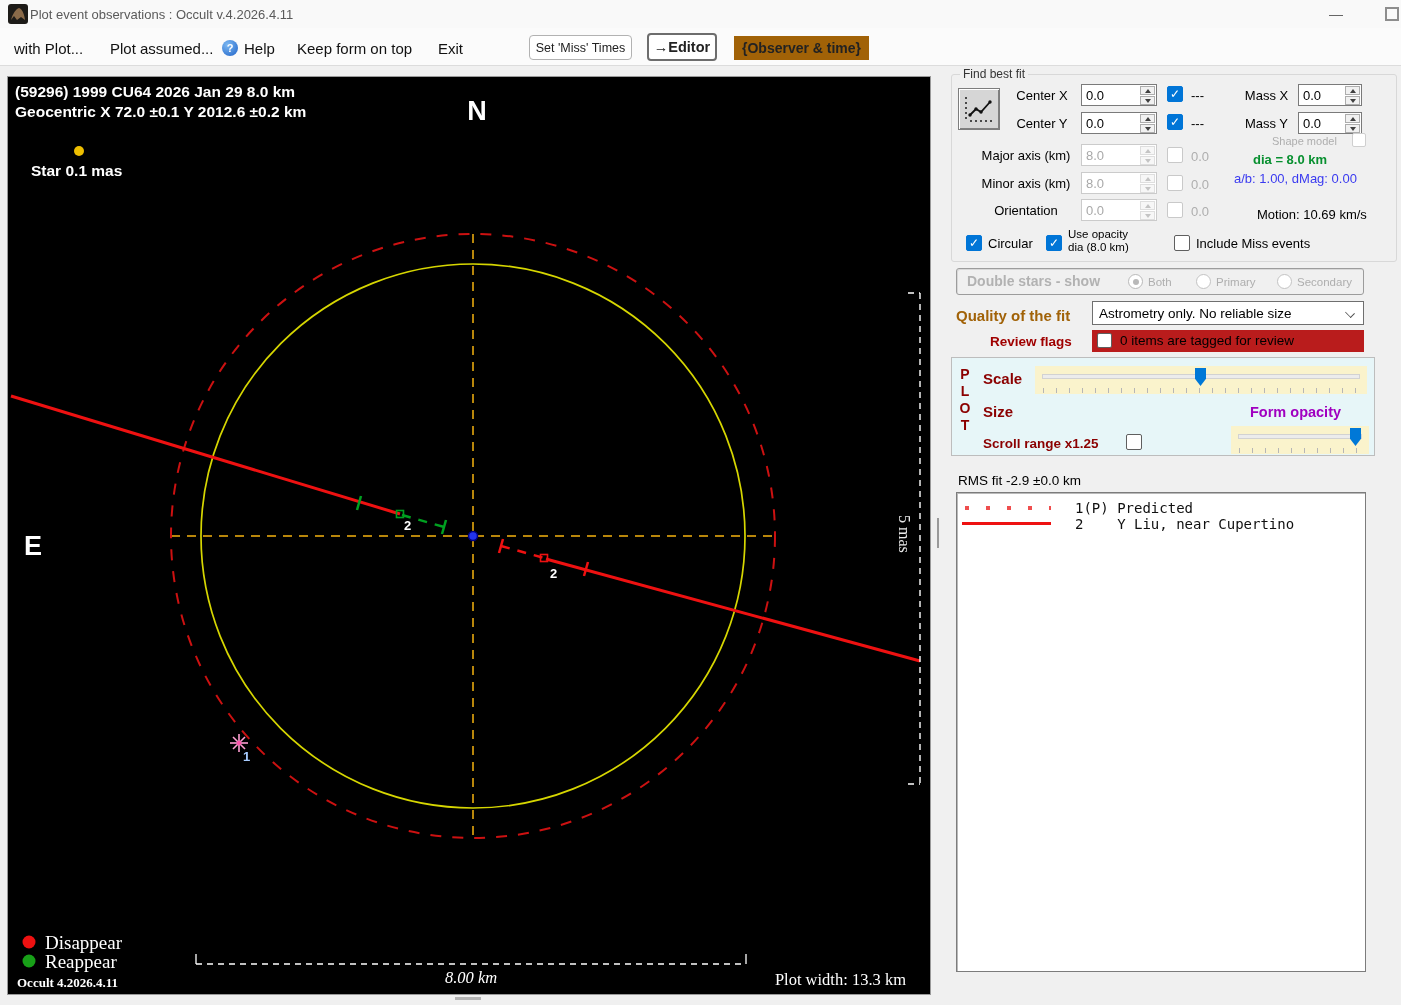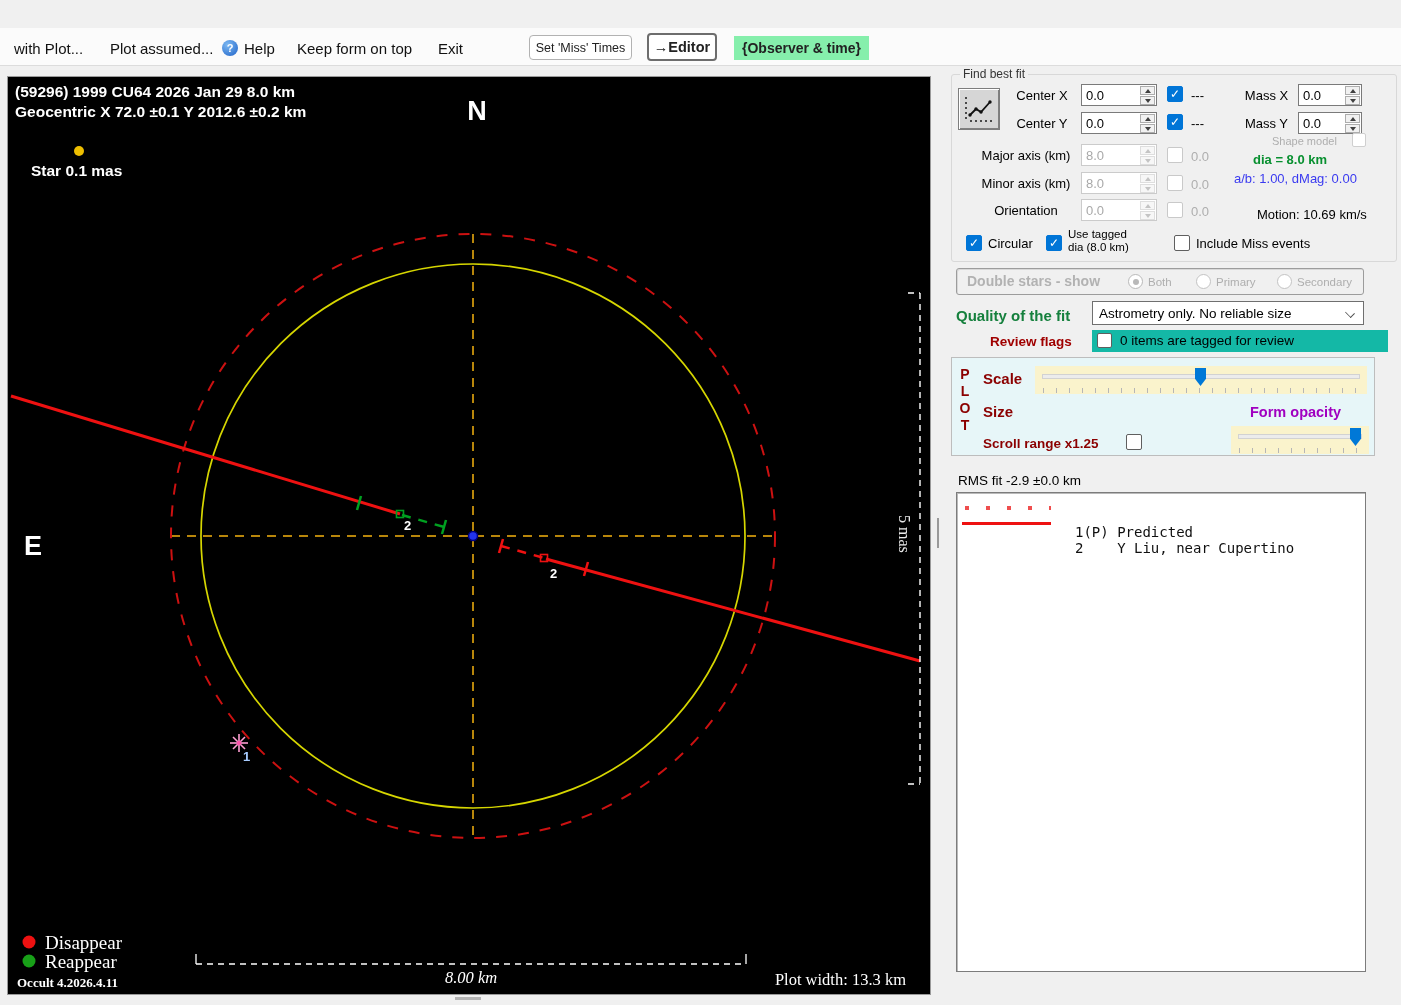--- a/index.html
+++ b/index.html
@@ -12,21 +12,21 @@
   #title-text { position:absolute; left:30px; top:7px; font-size:13px; color:#5a5a5a; white-space:nowrap; }
   #btn-min { position:absolute; left:1318px; top:2px; width:36px; height:24px; color:#666; font-size:14px; text-align:center; line-height:24px; }
   #btn-max { position:absolute; left:1385px; top:7px; width:14px; height:14px; border:2px solid #8d8d8d; background:#f9f9f9; }
 
   
   #menubar { position:absolute; left:0; top:28px; width:1401px; height:38px; background:#fbfbfb; border-bottom:1px solid #dcdcdc; }
   .mi { position:absolute; top:9px; height:22px; font-size:15px; color:#111; display:flex; align-items:center; gap:6px; white-space:nowrap; }
   .help-ic { display:inline-block; width:16px; height:16px; border-radius:50%; background:radial-gradient(circle at 35% 30%, #7db9f2, #1e62c8); color:#fff; font-size:11px; font-weight:bold; text-align:center; line-height:16px; }
   .tbtn { position:absolute; background:#fff; border:1px solid #b2b2b2; border-radius:4px; font-size:12.5px; color:#222; display:flex; align-items:center; justify-content:center; white-space:nowrap; }
   .tbtn.editor { border:2px solid #6d6d6d; font-weight:bold; font-size:14.5px; }
-  #observer-time { position:absolute; left:734px; top:36px; height:24px; padding:0 8px; background:#86efac; font-size:14px; font-weight:600; color:#222; display:flex; align-items:center; }
+  #observer-time { position:absolute; left:734px; top:36px; height:24px; padding:0 8px; background:#a16207; font-size:14px; font-weight:600; color:#222; display:flex; align-items:center; }
 
   
   #plot-frame { position:absolute; left:7px; top:76px; width:924px; height:919px; border:1px solid #9a9a9a; background:#000; }
   #plot-svg { position:absolute; left:1px; top:1px; }
   text { user-select:none; }
   .svg-sans { font-family:"Liberation Sans",sans-serif; }
   .svg-serif { font-family:"Liberation Serif",serif; }
 
   
   .groupbox { position:absolute; border:1px solid #d8d8d8; border-radius:3px; }
@@ -71,35 +71,44 @@
 
   #fit-chart-btn { position:absolute; left:958px; top:88px; width:42px; height:42px; background:#d6d6d6; border:1px solid #7d7d7d; box-shadow:inset 1px 1px 0 #ffffff, inset -1px -1px 0 #808080; display:flex; align-items:center; justify-content:center; }
 
   #plot-panel { position:absolute; left:951px; top:357px; width:424px; height:99px; background:#e7f6f8; border:1px solid #bdbdbd; }
   .plotLetter { position:absolute; left:958px; width:14px; font-size:14px; font-weight:bold; color:#8b0000; text-align:center; }
   .panel-lbl { position:absolute; font-weight:bold; color:#8b0000; white-space:nowrap; }
 
   #size-group { position:absolute; left:1027px; top:397px; width:202px; height:31px; background:#edf5e5; border:1px solid #a2a2a2; }
   .size-lbl { position:absolute; font-size:14px; font-weight:bold; color:#3d0000; white-space:nowrap; }
 
-  #review-field { position:absolute; left:1092px; top:330px; width:296px; height:22px; background:#14b8a6; }
+  #review-field { position:absolute; left:1092px; top:330px; width:272px; height:22px; background:#b91c1c; }
   #rms-list { position:absolute; left:956px; top:492px; width:410px; height:480px; background:#fff; border:1px solid #7c7c7c; box-shadow:inset 1px 1px 0 #b9b9b9; }
   .mono { font-family:"DejaVu Sans Mono","Liberation Mono",monospace; font-size:14px; color:#101010; white-space:pre; }
-  .mono .num { display:inline-block; width:5ch;margin-top:24px; }
+  .mono .num { display:inline-block; width:5ch; }
   .legend-dotted { position:absolute; left:8px; top:13px; width:86px; height:4px; background:repeating-linear-gradient(90deg,#ef4e4e 0 4px,transparent 4px 21px); }
   .legend-solid { position:absolute; left:5px; top:29px; width:89px; height:3px; background:#ee1111; }
 
   #splitter-h { position:absolute; left:937px; top:518px; width:2px; height:30px; background:#9a9a9a; }
   #bottom-handle { position:absolute; left:455px; top:997px; width:26px; height:3px; background:#b4b4b4; }
 </style>
 </head>
 <body>
 
 <div id="win">
 
+  <div id="titlebar">
+    <svg class="abs" style="left:8px;top:4px" width="20" height="20">
+      <rect x="0" y="0" width="20" height="20" rx="3" fill="#1d1b18"></rect>
+      <path d="M3 16 C5 9 8 5 11 4 C14 5 16 9 17 16 L13 13 L9 16 L6 12 Z" fill="#8a6a49"></path>
+    </svg>
+    <span id="title-text">Plot event observations : Occult v.4.2026.4.11</span>
+    <div id="btn-min">—</div>
+    <div id="btn-max"></div>
+  </div>
 
   <div id="menubar">
     <div class="mi" style="left:14px">with Plot...</div>
     <div class="mi" style="left:110px">Plot assumed...</div>
     <div class="mi" style="left:222px">
       <span class="help-ic">?</span>
       <span>Help</span>
     </div>
     <div class="mi" style="left:297px">Keep form on top</div>
     <div class="mi" style="left:438px">Exit</div>
@@ -309,42 +318,42 @@
       </span>
   </div>
   <div class="cb dis" style="left:1167px;top:202px"></div>
   <div class="lbl gray" style="left:1191px;top:204px">0.0</div>
   <div class="lbl" style="left:1257px;top:207px">Motion: 10.69 km/s</div>
 
   <div class="cb checked" style="left:966px;top:235px">✓</div>
   <div class="lbl" style="left:988px;top:236px">Circular</div>
   <div class="cb checked" style="left:1046px;top:235px">✓</div>
   <div class="lbl" style="left:1068px;top:228px;font-size:11.5px;line-height:13px">
-    <span>Use tagged</span><br>
+    <span>Use opacity</span><br>
     <span>dia (8.0 km)</span>
   </div>
   <div class="cb" style="left:1174px;top:235px"></div>
   <div class="lbl" style="left:1196px;top:236px">Include Miss events</div>
 
   <div class="groupbox" style="left:956px;top:268px;width:408px;height:27px;border:1px solid #9c9c9c;box-shadow:inset 1px 1px 0 #d8d8d8"></div>
   <div class="lbl" style="left:967px;top:273px;font-size:14px;font-weight:bold;color:#b2b2b2">Double stars - show</div>
   <div class="radio graysel" style="left:1128px;top:274px">
       <span class="dot"></span>
     </div>
   <div class="lbl gray" style="left:1148px;top:276px;font-size:11.5px">Both</div>
   <div class="radio graydis" style="left:1196px;top:274px">
       <span class="dot"></span>
     </div>
   <div class="lbl gray" style="left:1216px;top:276px;font-size:11.5px">Primary</div>
   <div class="radio graydis" style="left:1277px;top:274px">
       <span class="dot"></span>
     </div>
   <div class="lbl gray" style="left:1297px;top:276px;font-size:11.5px">Secondary</div>
 
-  <div class="lbl" style="left:956px;top:307px;font-size:15px;font-weight:bold;color:#15803d">Quality of the fit</div>
+  <div class="lbl" style="left:956px;top:307px;font-size:15px;font-weight:bold;color:#a16207">Quality of the fit</div>
   <div class="combo" style="left:1092px;top:301px;width:272px;height:24px">
     <span>Astrometry only. No reliable size</span>
     <span class="chev"></span>
   </div>
 
   <div class="lbl" style="left:990px;top:334px;font-size:13.5px;font-weight:bold;color:#a00000">Review flags</div>
   <div id="review-field">
     <div class="cb" style="left:5px;top:3px;width:15px;height:15px"></div>
     <div class="lbl" style="left:28px;top:3px;font-size:13.5px">0 items are tagged for review</div>
   </div>

